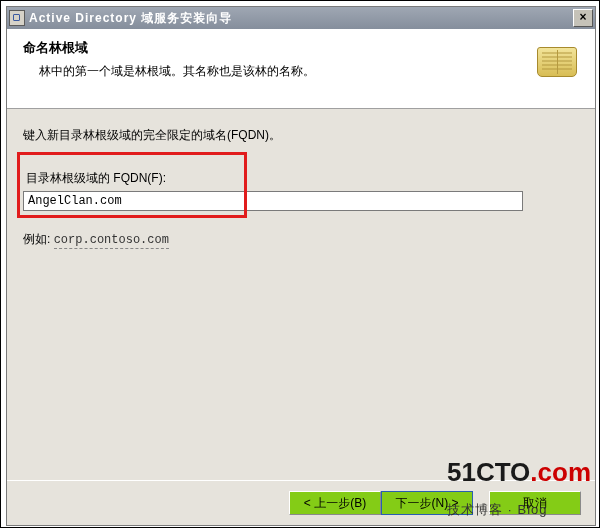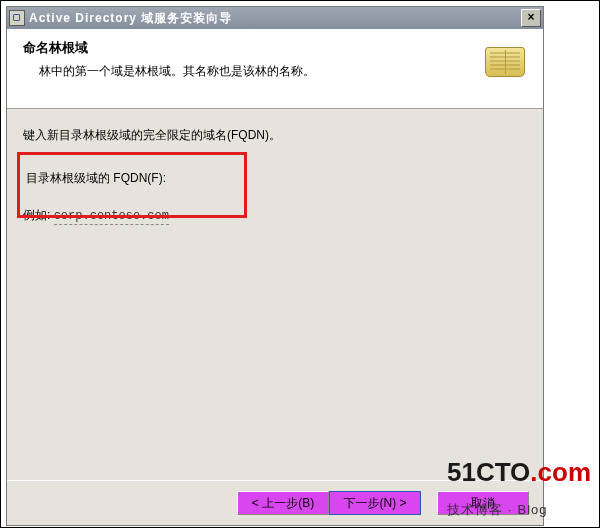--- a/index.html
+++ b/index.html
@@ -15,21 +15,21 @@
   }
   .outer-border {
     position: absolute;
     top: 0; left: 0; right: 3px; bottom: 3px;
     border: 1px solid #000;
     background: #fff;
   }
   .window {
     position: absolute;
     top: 5px; left: 5px;
-    width: 538px;
+    width: 590px;
     height: 520px;
     border: 1px solid #7a7a7a;
     background: #e8e6e0;
     display: flex;
     flex-direction: column;
   }
   .titlebar {
     height: 22px;
     background: linear-gradient(#9fa7b3, #858e9c);
     display: flex;
@@ -152,21 +152,21 @@
     padding: 10px 14px;
     background: #e6e3dc;
     display: flex;
     justify-content: flex-end;
     gap: 0;
   }
   .wiz-btn {
     min-width: 92px;
     height: 24px;
     font-size: 12px;
-    background: #d946ef;
+    background: #84cc16;
     border: 1px solid #8a8a8a;
     border-top-color: #fff;
     border-left-color: #fff;
     padding: 0 10px;
     cursor: pointer;
   }
   .wiz-btn.default {
     outline: 1px solid #2a5db0;
     outline-offset: -1px;
   }
@@ -216,20 +216,21 @@
       <div class="header-icon">
         <div class="book"></div>
       </div>
     </div>
 
     <div class="body-pane">
       <div class="instruction">键入新目录林根级域的完全限定的域名(FQDN)。</div>
 
       <div class="field-block">
         <div class="field-label">目录林根级域的 FQDN(F):</div>
+        <input class="fqdn-input" type="text" value="AngelClan.com" style="">
         <div class="example-line">
           <span>例如: </span>
           <span class="example-value">corp.contoso.com</span>
         </div>
 
         <div class="red-highlight" style="left:-6px; top:-18px; width:230px; height:66px;"></div>
       </div>
     </div>
 
     <div class="footer">

